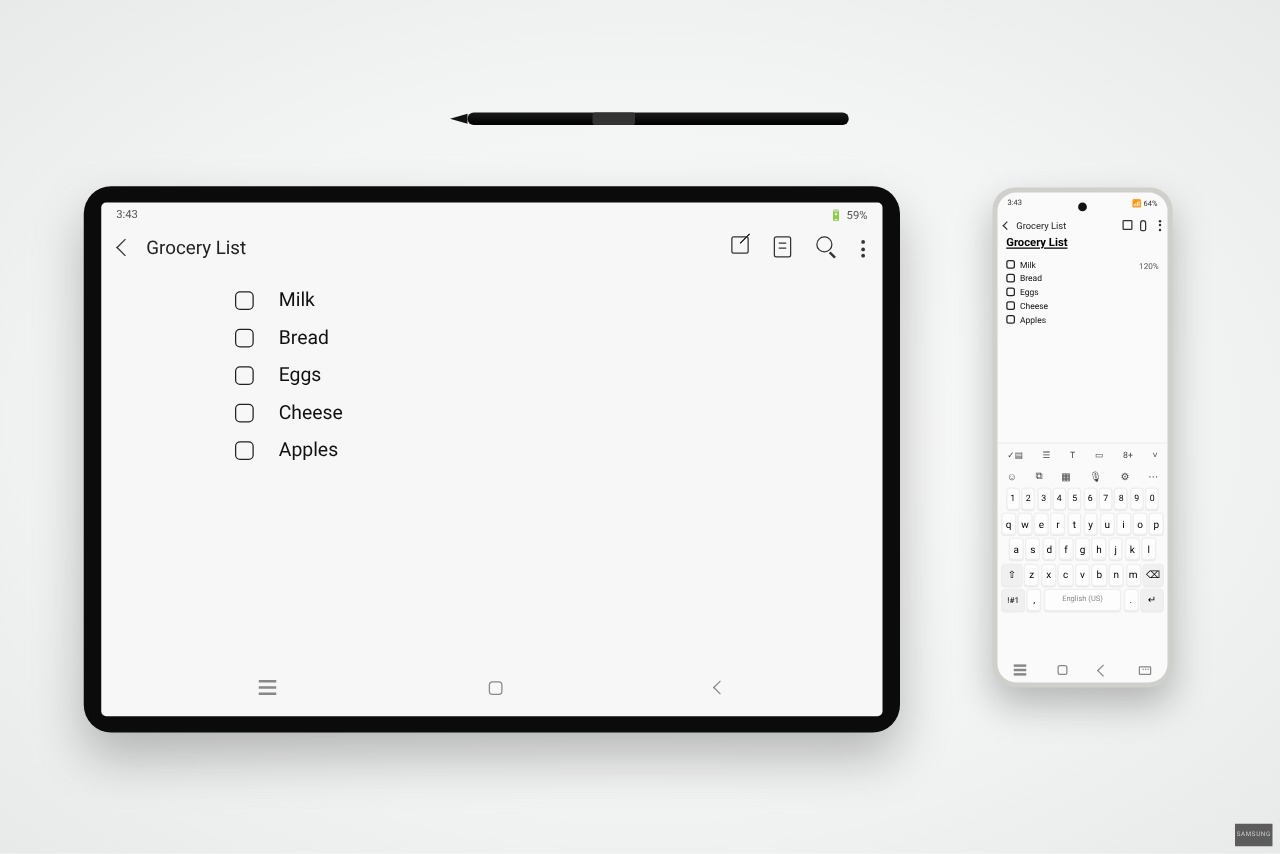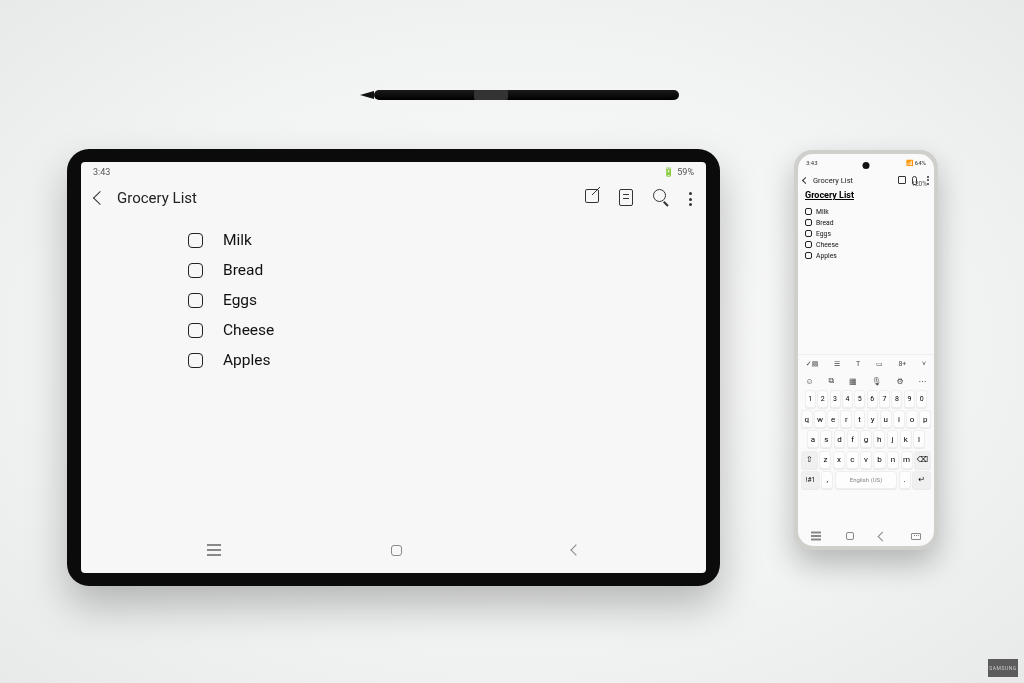--- a/index.html
+++ b/index.html
@@ -86,21 +86,21 @@
   .ph-status .battery{position:absolute;right:8px;}
   .ph-header{position:absolute;top:18px;left:5px;right:5px;height:16px;display:flex;align-items:center;}
   .ph-header .back{width:5px;height:5px;border-left:1px solid #333;border-bottom:1px solid #333;transform:rotate(45deg);margin-right:5px;}
   .ph-header .title{font-size:7.5px;flex:1;color:#222;}
   .ph-header .ic{width:9px;height:9px;margin-left:5px;position:relative;}
   .ph-edit{width:8px;height:8px;border:1px solid #333;border-radius:1px;}
   .ph-attach{width:5px;height:9px;border:1px solid #333;border-radius:3px 3px 2px 2px;}
   .ph-more{width:2px;height:9px;display:flex;flex-direction:column;justify-content:space-between;margin-left:6px;}
   .ph-more span{width:2px;height:2px;background:#333;border-radius:50%;}
   .ph-title{position:absolute;left:7px;top:36px;font-size:9px;font-weight:700;text-decoration:underline;}
-  .ph-zoom{position:absolute;right:7px;top:26px;font-size:6.5px;color:#555;}
+  .ph-zoom{position:absolute;right:7px;top:55px;font-size:6.5px;color:#555;}
   .ph-list{position:absolute;left:7px;top:52px;}
   .ph-list .prow{display:flex;align-items:center;height:11px;}
   .ph-list .pchk{width:7px;height:7px;border:1px solid #222;border-radius:2px;margin-right:4px;}
   .ph-list .plbl{font-size:6.8px;color:#111;}
   
   .ph-kbd{position:absolute;left:0;right:0;bottom:20px;height:172px;}
   .ph-tool1{height:18px;display:flex;justify-content:space-around;align-items:center;font-size:7px;color:#444;border-top:1px solid #eee;}
   .ph-tool2{height:18px;display:flex;justify-content:space-around;align-items:center;font-size:8px;color:#444;}
   .ph-tool2 span,.ph-tool1 span{cursor:pointer;}
   .kb-rows{padding:0 3px;}

